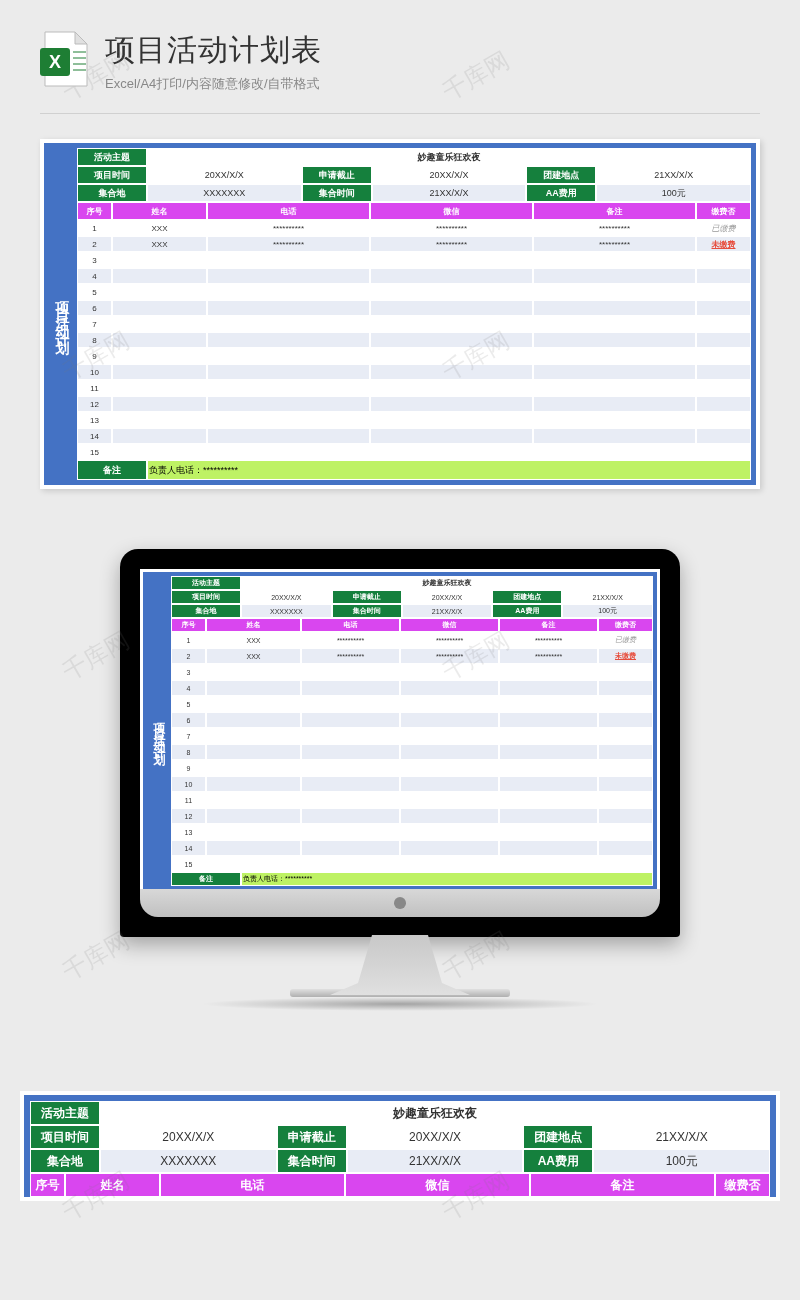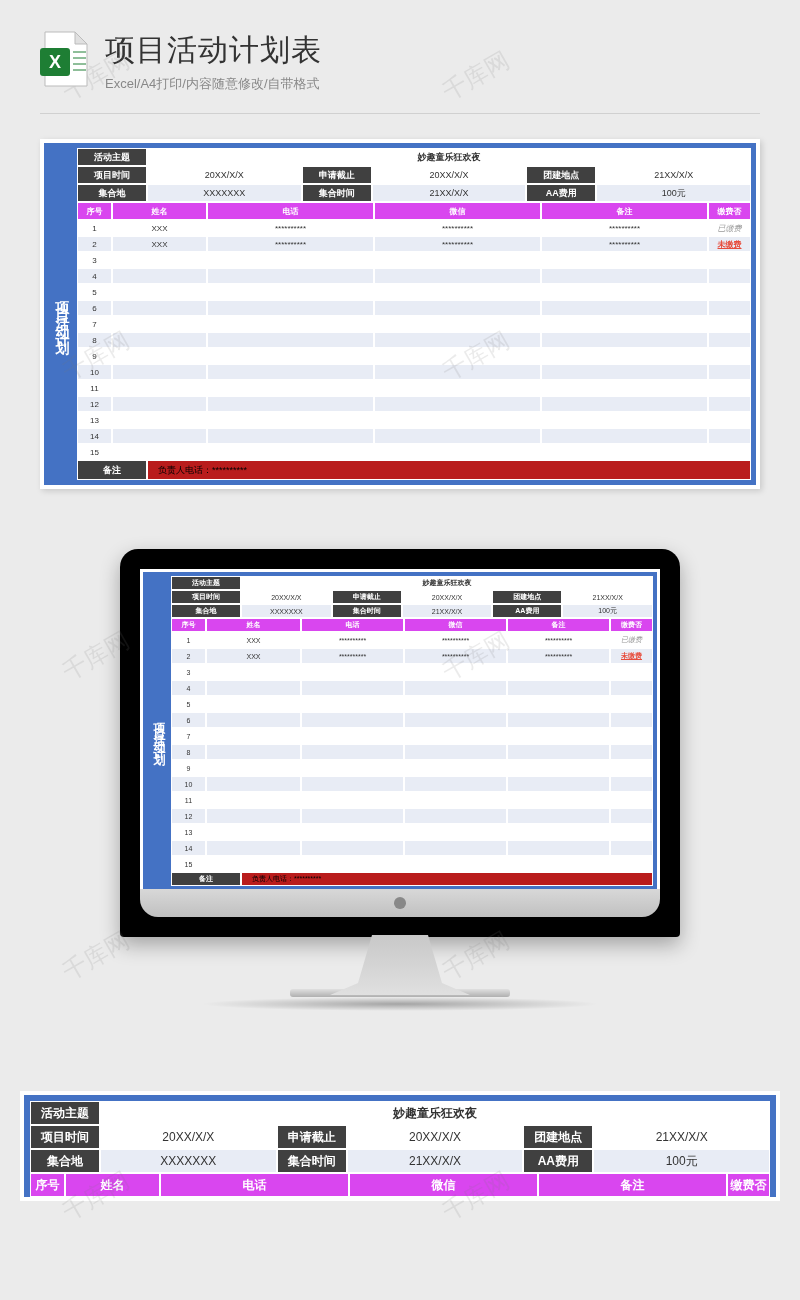--- a/index.html
+++ b/index.html
@@ -64,46 +64,46 @@
 .row { display: flex; }
 .cell {
   border: 1px solid #fff;
   font-size: 9px;
   display: flex;
   align-items: center;
   justify-content: center;
   min-height: 18px;
 }
 .hcell {
-  background: #404040;
+  background: #15803d;
   color: #fff;
   font-weight: bold;
 }
 .vcell { background: #fff; color: #333; }
 .gcell { background: #e8ecf5; color: #333; }
 .th {
   background: #d946ef;
   color: #fff;
   font-weight: bold;
   font-size: 8px;
 }
 .w-label { width: 70px; }
 .w-val { flex: 1; }
 .title-span { flex: 1; }
 .w-seq { width: 35px; }
 .w-name { width: 95px; }
 .w-col { flex: 1; }
-.w-fee { width: 43px; }
+.w-fee { width: 55px; }
 .data-row { min-height: 16px; }
 .data-row .cell { font-size: 8px; min-height: 16px; }
 .alt .cell.vcell { background: #e8ecf5; }
 .paid { color: #999; font-style: italic; }
 .unpaid { color: #e74c3c; font-weight: bold; text-decoration: underline; }
 .footer-row .cell { min-height: 20px; }
-.footer-text { justify-content: flex-start; padding-left: 10px; background: #b91c1c; }
+.footer-text { justify-content: flex-start; padding-left: 1px; background: #bef264; }
 
 
 .monitor-wrap {
   margin: 60px auto 0 auto;
   width: 560px;
 }
 .monitor {
   background: #000;
   border-radius: 18px 18px 4px 4px;
   padding: 20px;

